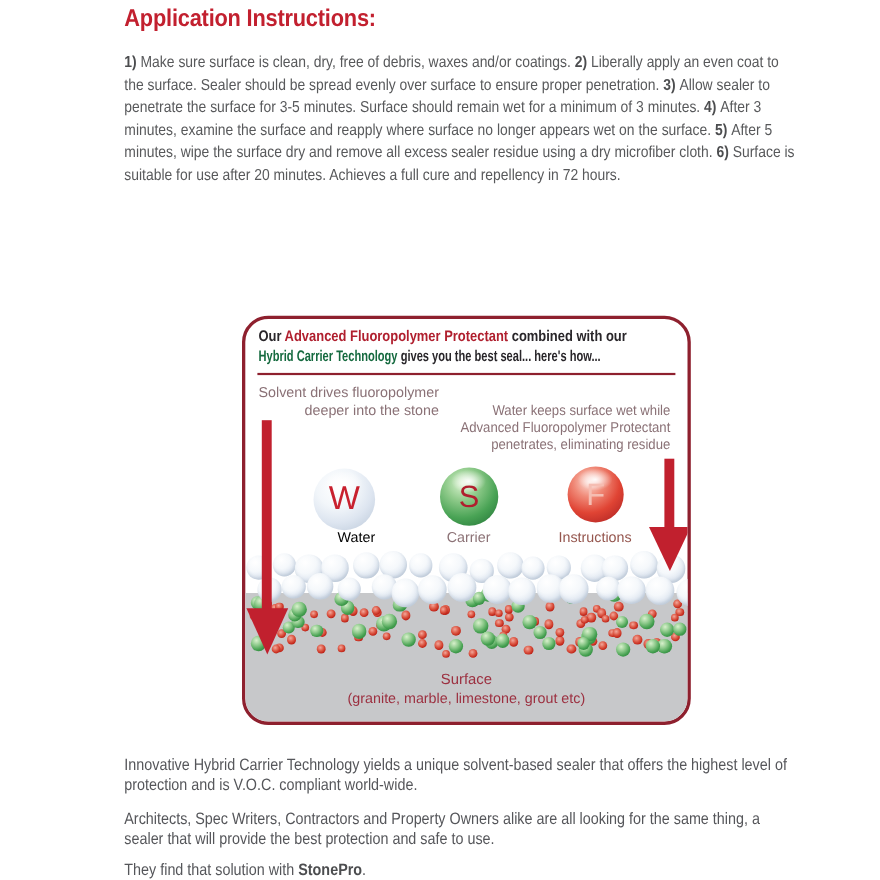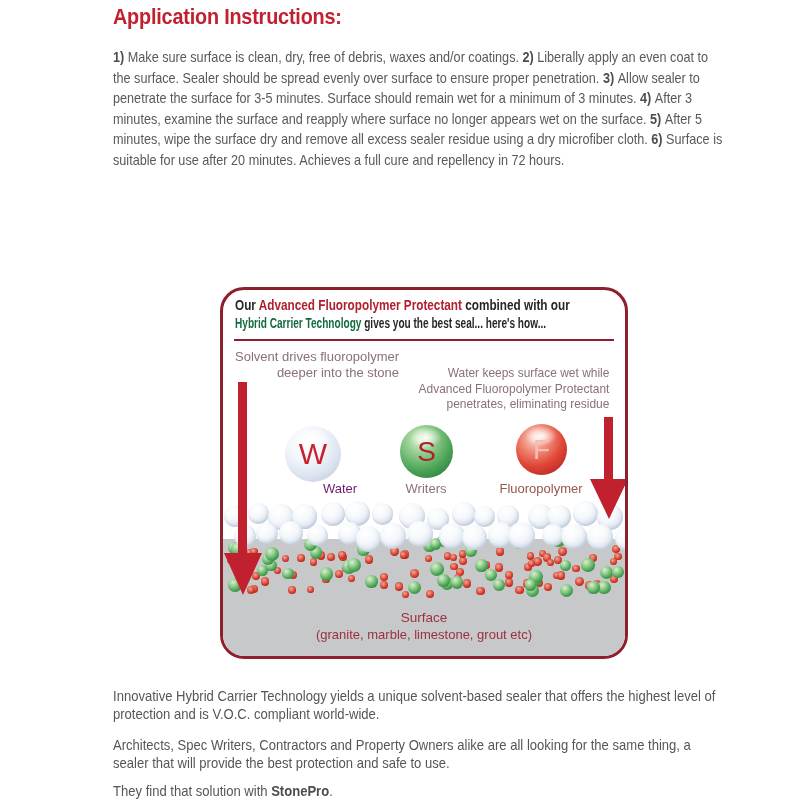--- a/index.html
+++ b/index.html
@@ -49,21 +49,21 @@
           background:radial-gradient(ellipse at center, rgba(255,255,255,0.95) 0%, rgba(255,255,255,0) 70%);}
   .sphere-letter{position:relative;z-index:1;}
   .sphere-w{left:62px;top:136px;width:56px;height:56px;font-size:30px;color:#c8202e;
             background:radial-gradient(circle at 38% 30%, #ffffff 0%, #f2f6fa 35%, #dde5f0 62%, #c3cfde 88%, #b2c1d3 100%);}
   .sphere-s{left:177px;top:135px;width:53px;height:53px;font-size:28px;color:#b01f2e;
             background:radial-gradient(circle at 38% 28%, #d9f2cf 0%, #90cb8b 30%, #49a355 62%, #1d6c31 100%);}
   .sphere-f{left:293px;top:134px;width:51px;height:51px;font-size:28px;color:#f5bdb2;
             background:radial-gradient(circle at 38% 28%, #fcdcd4 0%, #f08a78 28%, #e04434 58%, #a31b1f 100%);}
 
   .sphere-label{position:absolute;top:191px;width:130px;text-align:center;font-size:13px;z-index:4;}
-  .label-water{left:25px;color:#701a75;padding-left:27px;}
+  .label-water{left:9px;color:#000000;padding-left:27px;}
   .label-solvent{left:138px;color:#8c7276;}
   .label-fluoro{left:253px;color:#95564e;}
 
   .surface-area{position:absolute;left:0;top:249px;width:402px;height:117px;background:#c7c8ca;
                 border-radius:0 0 20px 20px;z-index:1;}
   .surface-field{position:absolute;inset:0;z-index:2;pointer-events:none;}
   .particle{position:absolute;border-radius:50%;}
   .rdot{background:radial-gradient(circle at 40% 35%, #f2a79b 0%, #dd5a47 40%, #c3271a 70%, #8c1016 100%);z-index:2;}
   .gball{background:radial-gradient(circle at 36% 30%, #d8f0cc 0%, #8cc98a 35%, #45a050 65%, #1f6f30 100%);z-index:2;}
   .bubble{background:radial-gradient(circle at 36% 28%, #ffffff 0%, #f5f8fb 40%, #e2e9f2 65%, #c5d0de 92%, #b8c5d4 100%);
@@ -112,22 +112,22 @@
         <span class="sphere-letter">W</span>
       </div>
       <div class="sphere sphere-s">
         <span class="sphere-letter">S</span>
       </div>
       <div class="sphere sphere-f">
         <span class="sphere-letter">F</span>
       </div>
 
       <div class="sphere-label label-water">Water</div>
-      <div class="sphere-label label-solvent">Writers</div>
-      <div class="sphere-label label-fluoro">Fluoropolymer</div>
+      <div class="sphere-label label-solvent">Carrier</div>
+      <div class="sphere-label label-fluoro">Instructions</div>
 
       <div class="surface-area"></div>
       <div class="surface-field">
           <div class="particle rdot" style="left: 235.615px; top: 266.622px; width: 8.08458px; height: 8.08458px;"></div>
           <div class="particle rdot" style="left: 386.962px; top: 284.908px; width: 8.05841px; height: 8.05841px;"></div>
           <div class="particle rdot" style="left: 341.944px; top: 297.276px; width: 7.14912px; height: 7.14912px;"></div>
           <div class="particle rdot" style="left: 391.287px; top: 262.579px; width: 7.38671px; height: 7.38671px;"></div>
           <div class="particle rdot" style="left: 389.307px; top: 255.009px; width: 7.76813px; height: 7.76813px;"></div>
           <div class="particle rdot" style="left: 15.5647px; top: 255.354px; width: 8.34737px; height: 8.34737px;"></div>
           <div class="particle rdot" style="left: 362.276px; top: 291.428px; width: 8.48245px; height: 8.48245px;"></div>

